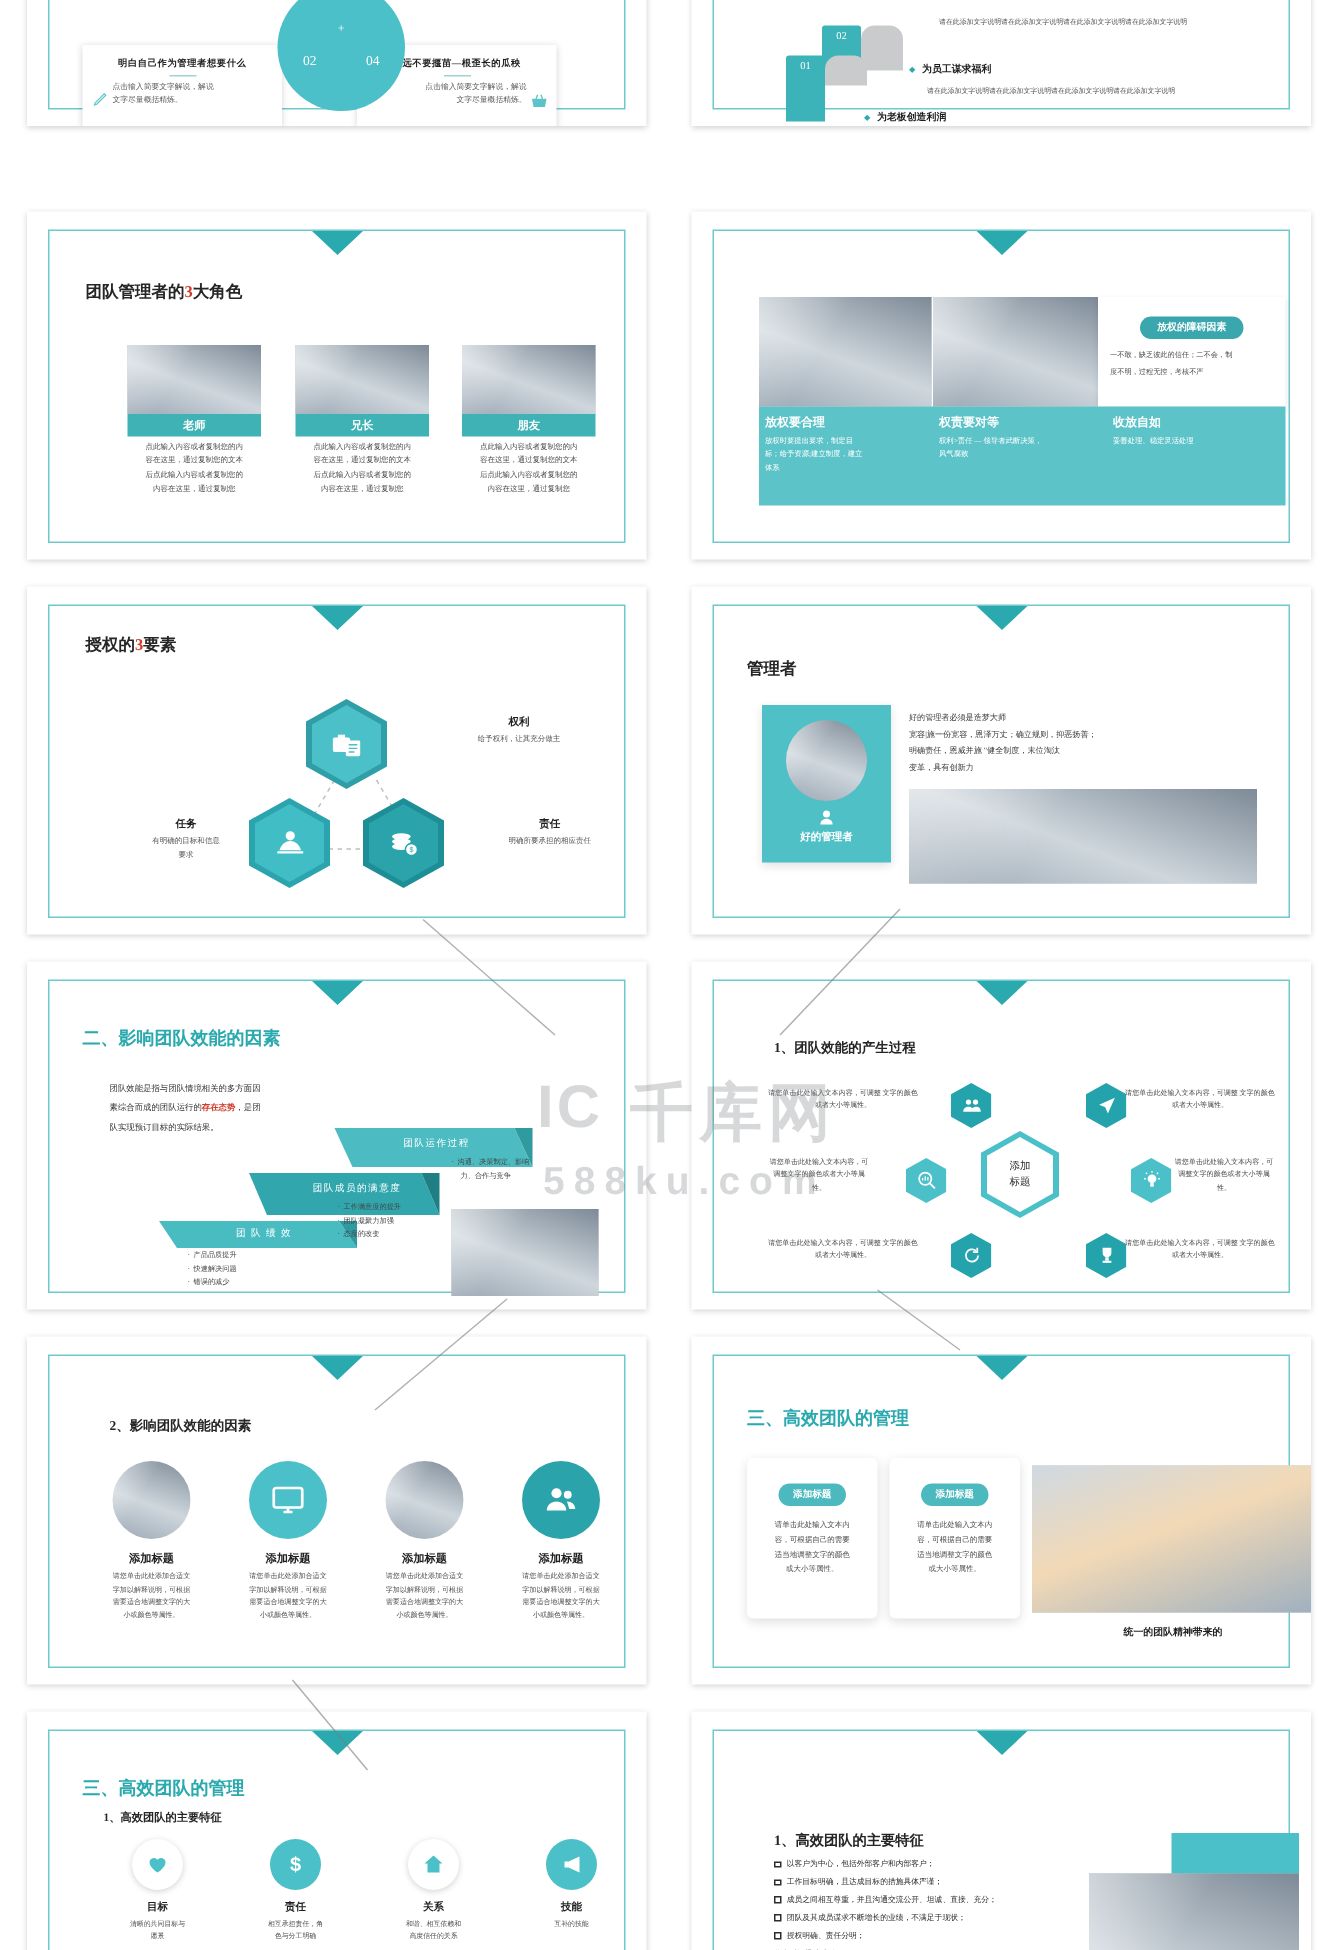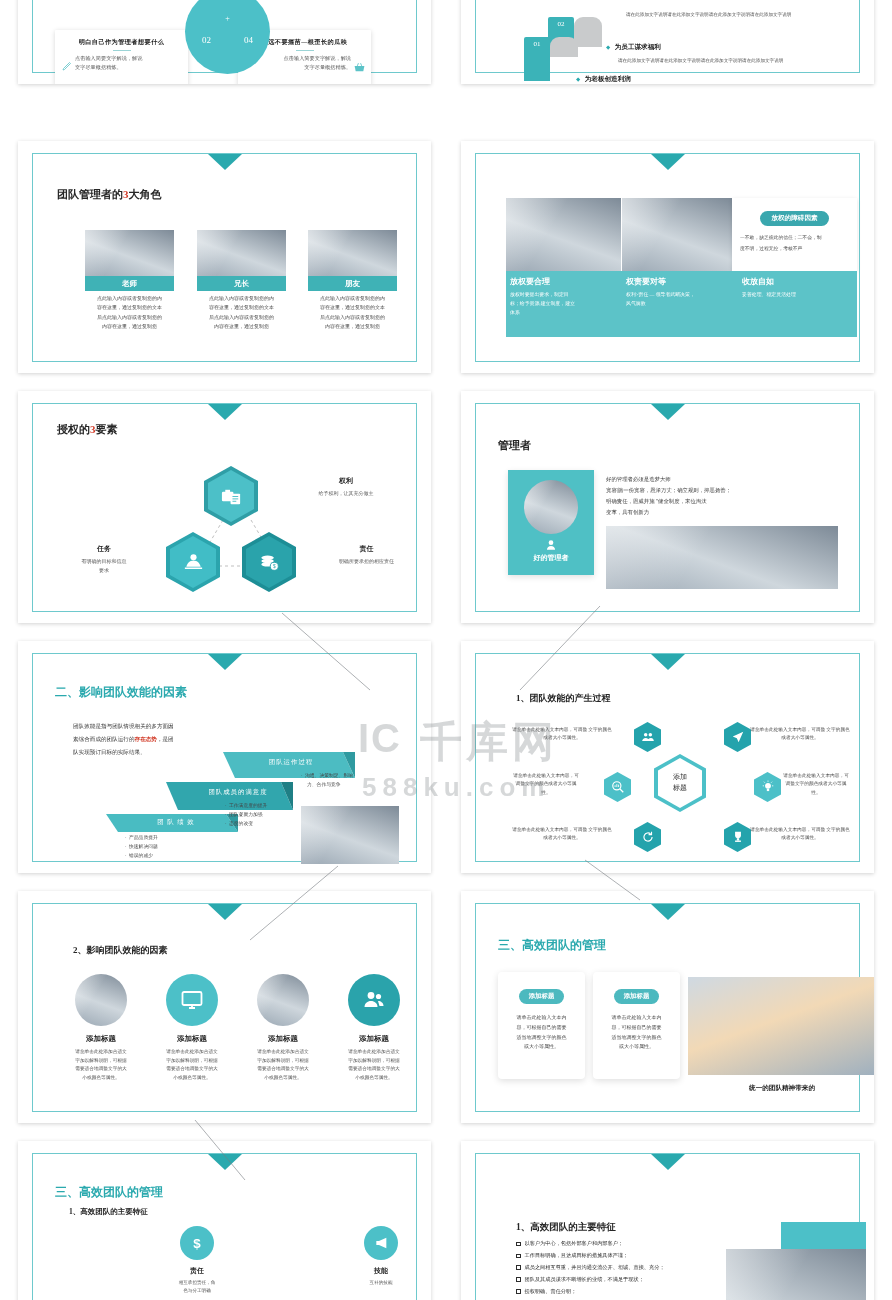--- a/index.html
+++ b/index.html
@@ -387,21 +387,21 @@
         </div>
       </div>
       <div class="hexlab" style="left:258px;top:72px;width:110px;">
         <div class="h">权利</div>
         <div class="b">给予权利，让其充分做主</div>
       </div>
       <div class="hexlab" style="left:276px;top:140px;width:115px;">
         <div class="h">责任</div>
         <div class="b">明确所要承担的相应责任</div>
       </div>
-      <div class="hexlab" style="left:16px;top:140px;width:110px;">
+      <div class="hexlab" style="left:36px;top:140px;width:110px;">
         <div class="h">任务</div>
         <div class="b" style="white-space:pre-line;">有明确的目标和信息
 要求</div>
       </div>
     </div>
   </div>
 
   <div class="slide" id="s6">
     <div class="slide-inner">
       <div class="chev"></div>
@@ -605,29 +605,49 @@
       <div style="position:absolute;left:212px;top:180px;width:188px;text-align:center;font-family:'Liberation Serif',serif;font-weight:bold;font-size:6.6px;color:#1f1f1f;">统一的团队精神带来的</div>
     </div>
   </div>
 
   <div class="slide" id="s11">
     <div class="slide-inner">
       <div class="chev"></div>
       <div class="title-teal" style="position:absolute;left:22px;top:30px;font-size:12px;">三、高效团队的管理</div>
       <div class="title-dark" style="position:absolute;left:36px;top:53px;font-size:7.5px;">1、高效团队的主要特征</div>
 
+      <div class="ic" style="left:28px;top:72px;">
+        <div class="cc" style="background:#fff;box-shadow:0 1px 4px rgba(0,0,0,.18);">
+          <svg width="16" height="16" viewBox="0 0 24 24">
+              <path d="M12 20s-8-5-8-10a4.5 4.5 0 018-2.8A4.5 4.5 0 0120 10c0 5-8 10-8 10z" fill="#4cc0c8"></path>
+            </svg>
+        </div>
+        <div class="h">目标</div>
+        <div class="b" style="white-space:pre-line;">清晰的共同目标与
+愿景</div>
+      </div>
       <div class="ic" style="left:120px;top:72px;">
         <div class="cc" style="background:#4cc0c8;">
           <svg width="16" height="16" viewBox="0 0 24 24">
               <text x="12" y="19" font-size="20" font-weight="bold" text-anchor="middle" fill="#fff" font-family="Liberation Sans">$</text>
             </svg>
         </div>
         <div class="h">责任</div>
         <div class="b" style="white-space:pre-line;">相互承担责任，角
 色与分工明确</div>
+      </div>
+      <div class="ic" style="left:212px;top:72px;">
+        <div class="cc" style="background:#fff;box-shadow:0 1px 4px rgba(0,0,0,.18);">
+          <svg width="16" height="16" viewBox="0 0 24 24">
+              <path d="M12 3l9 8h-3v9h-12v-9H3z" fill="#4cc0c8"></path>
+            </svg>
+        </div>
+        <div class="h">关系</div>
+        <div class="b" style="white-space:pre-line;">和谐、相互依赖和
+高度信任的关系</div>
       </div>
       <div class="ic" style="left:304px;top:72px;">
         <div class="cc" style="background:#4cc0c8;">
           <svg width="16" height="16" viewBox="0 0 24 24">
               <path d="M20 4v16l-11-5H5V9h4z" fill="#fff"></path>
             </svg>
         </div>
         <div class="h">技能</div>
         <div class="b" style="white-space:pre-line;">互补的技能</div>
       </div>

